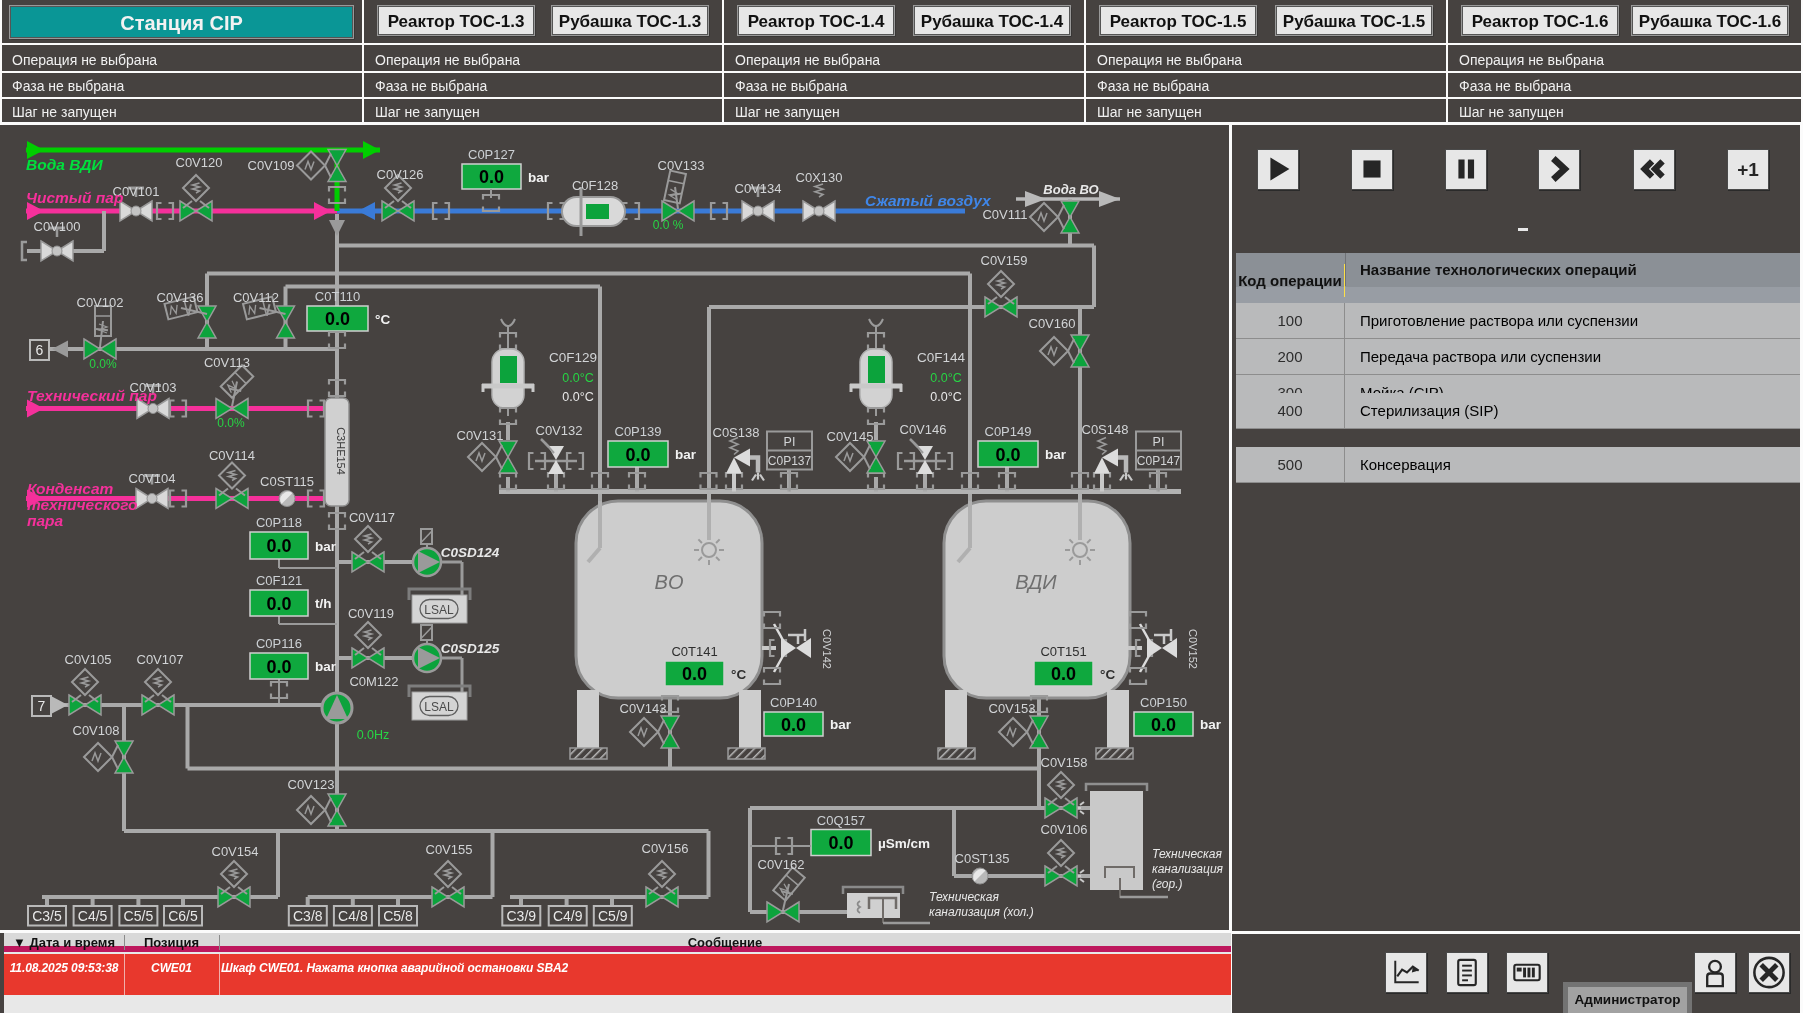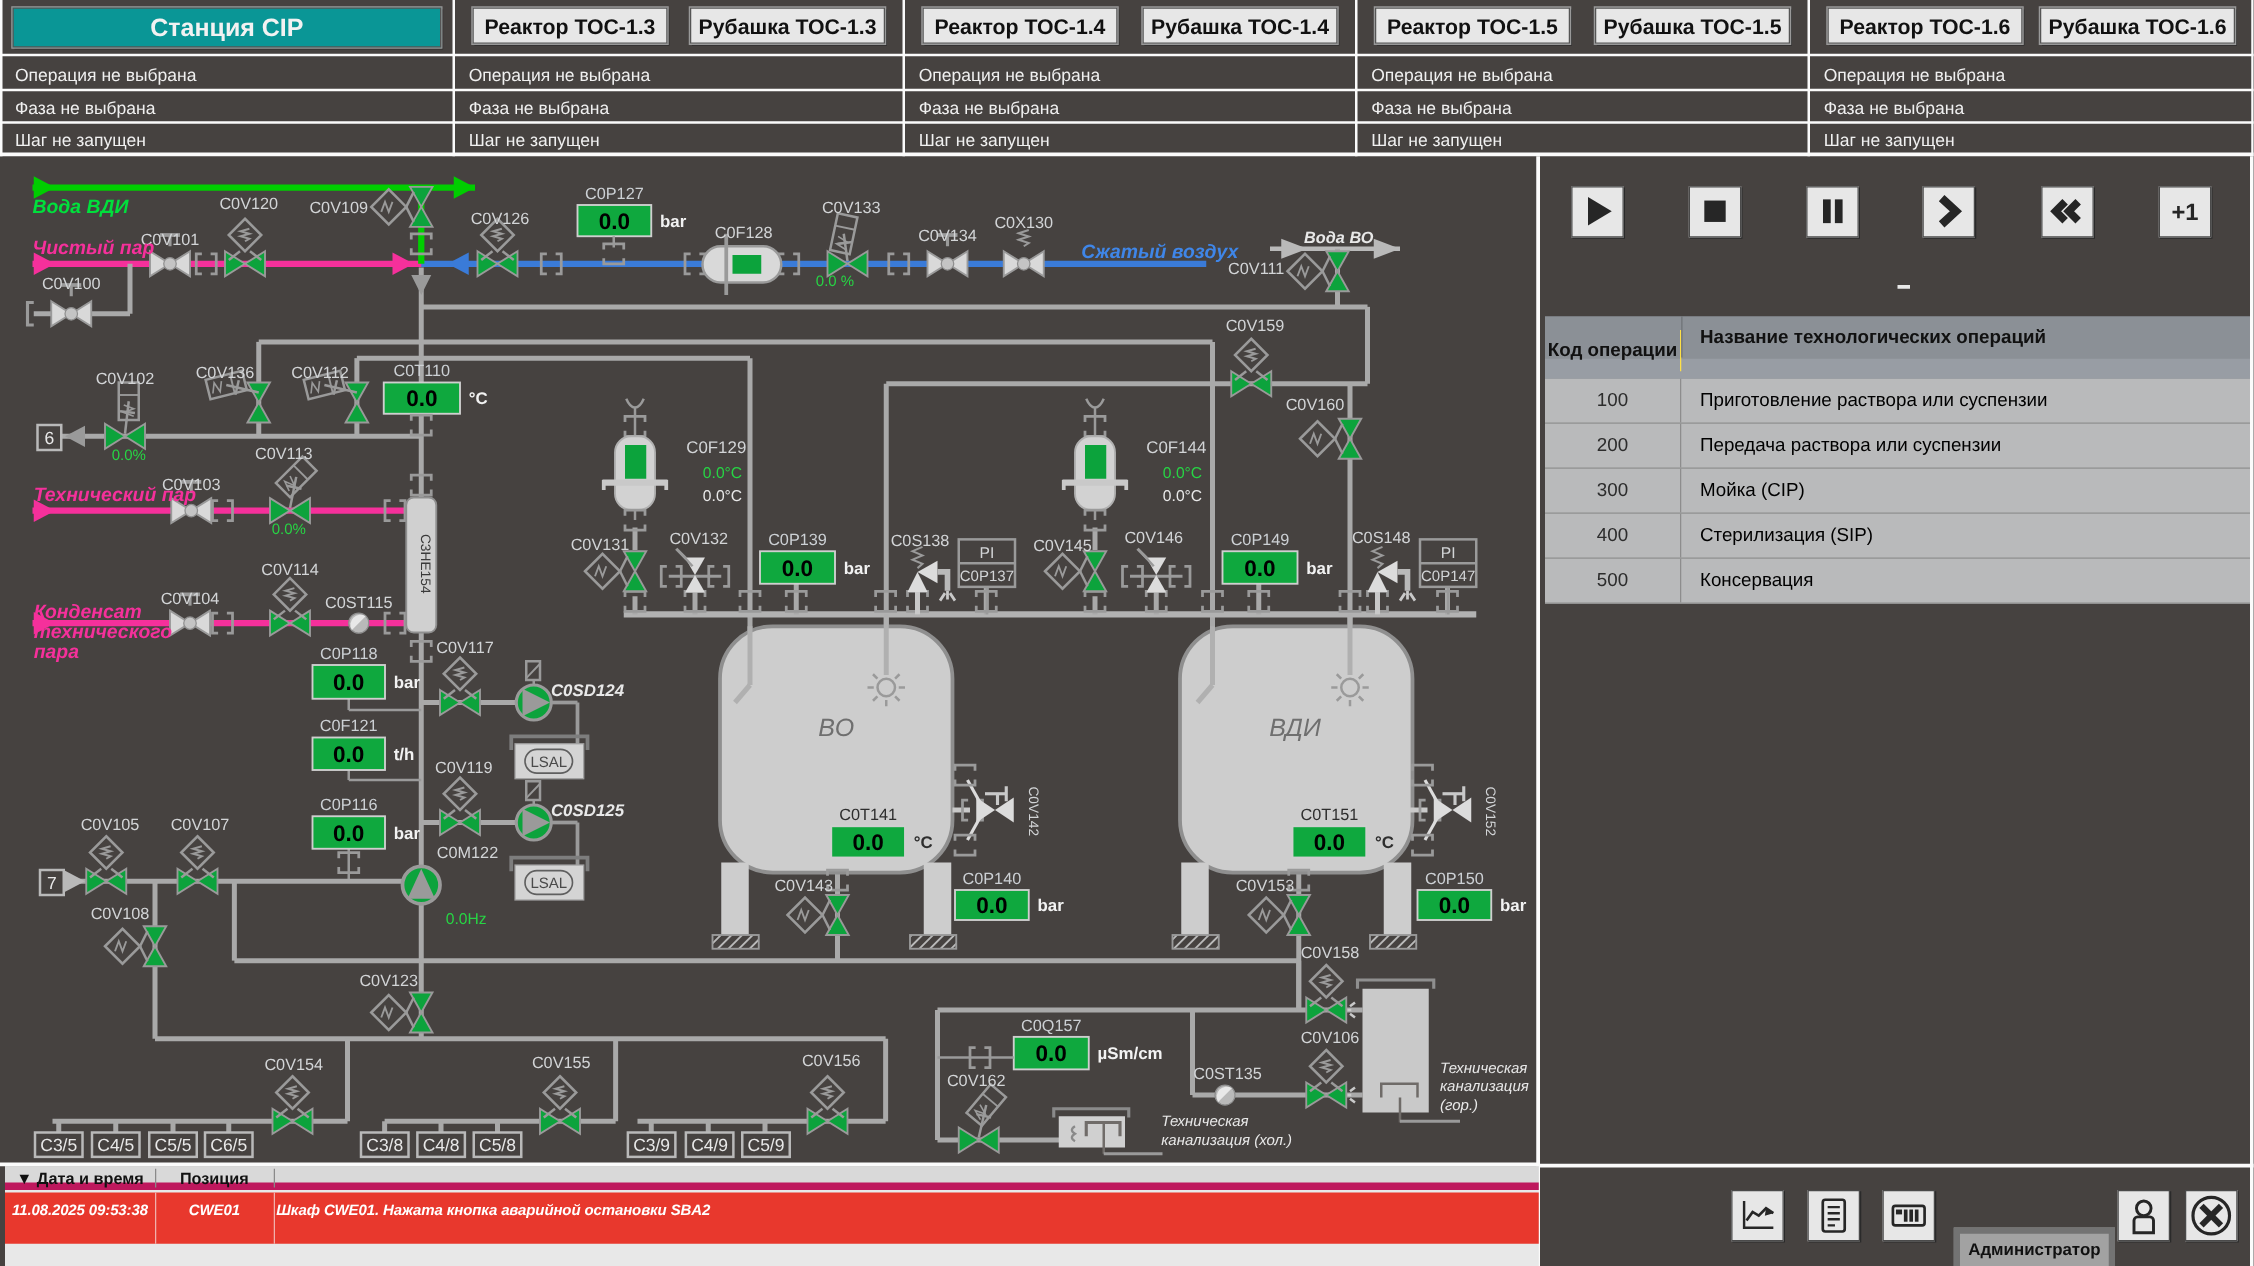--- a/index.html
+++ b/index.html
@@ -789,33 +789,34 @@
     <div class="opn">Приготовление раствора или суспензии</div>
   </div>
 <div class="oprow" style="top:339px;">
     <div class="opc">200</div>
     <div class="opn">Передача раствора или суспензии</div>
   </div>
 <div class="oprow" style="top:375px;">
     <div class="opc">300</div>
     <div class="opn">Мойка (CIP)</div>
   </div>
-<div class="oprow" style="top:411px;">
+<div class="oprow" style="top:393px;">
     <div class="opc">400</div>
     <div class="opn">Стерилизация (SIP)</div>
   </div>
 <div class="oprow" style="top:447px;">
     <div class="opc">500</div>
     <div class="opn">Консервация</div>
   </div>
 
 <div style="position:absolute;left:4px;top:933px;width:1227px;height:80px;background:#e8e8e8;">
  <div style="position:absolute;left:0;top:0;width:100%;height:19px;background:#d9d9d9;border-bottom:6px solid #be185d;">
   <div style="position:absolute;left:0;width:120px;text-align:center;font-size:13px;font-weight:bold;color:#111;line-height:19px;white-space:nowrap;">▼ Дата и время</div>
   <div style="position:absolute;left:120px;width:95px;text-align:center;font-size:13px;font-weight:bold;color:#111;line-height:19px;white-space:nowrap;">Позиция</div>
+  <div style="position:absolute;left:215px;right:0;text-align:center;font-size:13px;font-weight:bold;color:#111;line-height:19px;white-space:nowrap;">Сообщение</div>
   <div style="position:absolute;left:120px;top:2px;width:1px;height:15px;background:#8a8a8a;"></div>
   <div style="position:absolute;left:215px;top:2px;width:1px;height:15px;background:#8a8a8a;"></div>
  </div>
  <div style="position:absolute;left:0;top:21px;width:100%;height:41px;background:#e8382d;color:#fff;font-weight:bold;font-style:italic;font-size:12px;letter-spacing:-0.1px;">
   <div style="position:absolute;left:0;width:120px;text-align:center;top:7px;">11.08.2025 09:53:38</div>
   <div style="position:absolute;left:120px;width:95px;text-align:center;top:7px;">CWE01</div>
   <div style="position:absolute;left:217px;top:7px;">Шкаф CWE01. Нажата кнопка аварийной остановки SBA2</div>
   <div style="position:absolute;left:120px;top:0;width:1px;height:100%;background:#f0b0ac;"></div>
   <div style="position:absolute;left:215px;top:0;width:1px;height:100%;background:#f0b0ac;"></div>
  </div>

